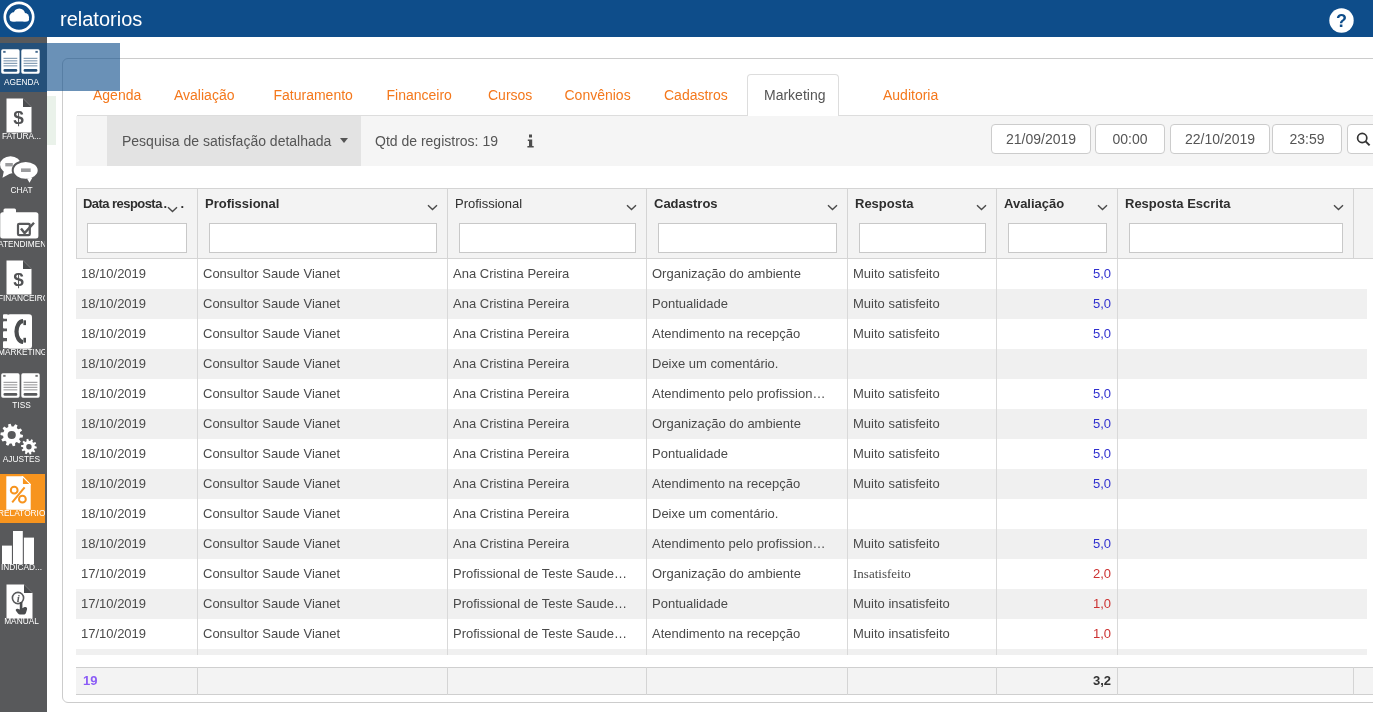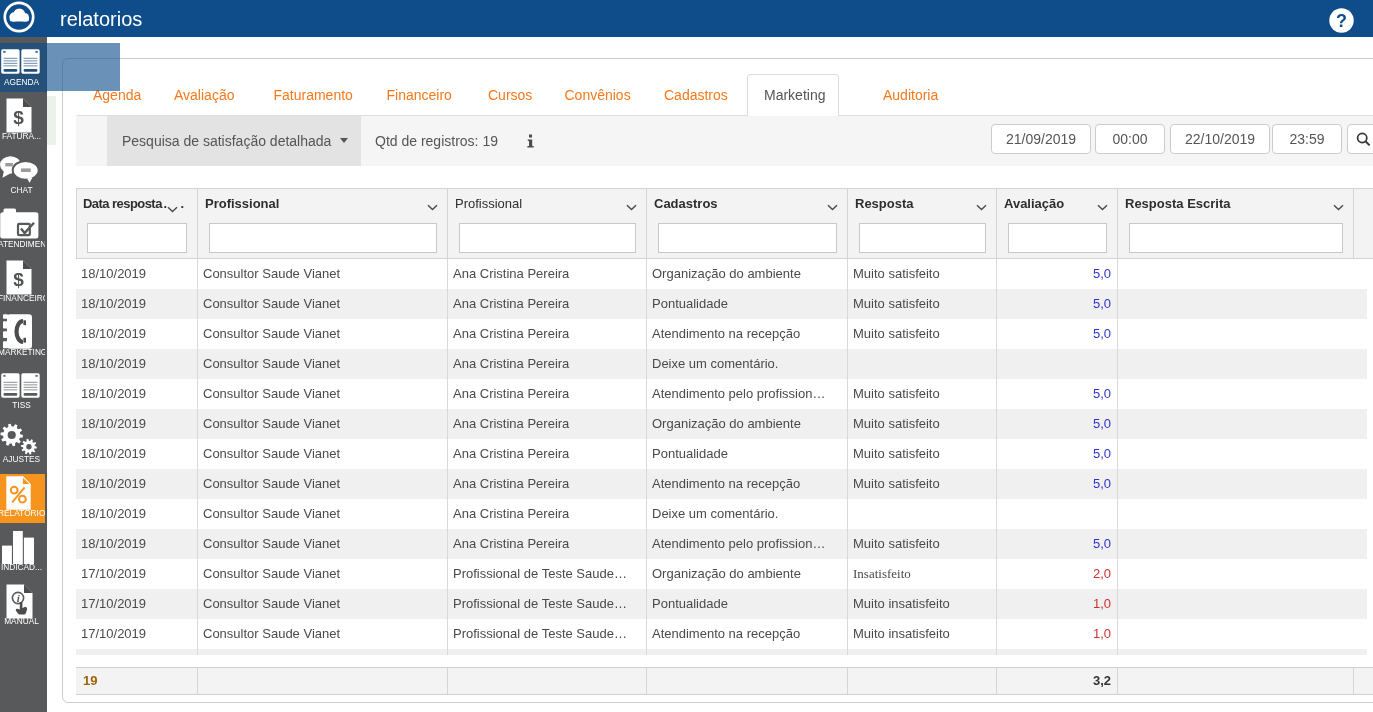--- a/index.html
+++ b/index.html
@@ -326,15 +326,15 @@
 </div>
 </div>
 <div class="abs" style="left:76px;top:667px;width:1302px;height:28px;background:#f3f3f3;border-top:1px solid #cfcfcf;border-bottom:1px solid #cfcfcf;"></div>
 <div class="abs" style="left:76px;top:667px;width:122px;height:28px;border-right:1px solid #d4d4d4;"></div>
 <div class="abs" style="left:198px;top:667px;width:250px;height:28px;border-right:1px solid #d4d4d4;"></div>
 <div class="abs" style="left:448px;top:667px;width:199px;height:28px;border-right:1px solid #d4d4d4;"></div>
 <div class="abs" style="left:647px;top:667px;width:201px;height:28px;border-right:1px solid #d4d4d4;"></div>
 <div class="abs" style="left:848px;top:667px;width:149px;height:28px;border-right:1px solid #d4d4d4;"></div>
 <div class="abs" style="left:997px;top:667px;width:121px;height:28px;border-right:1px solid #d4d4d4;"></div>
 <div class="abs" style="left:1118px;top:667px;width:236px;height:28px;border-right:1px solid #d4d4d4;"></div>
-<div class="abs" style="left:83px;top:667px;height:28px;line-height:28px;font-size:13px;font-weight:bold;color:#a16207;">19</div>
+<div class="abs" style="left:83px;top:667px;height:28px;line-height:28px;font-size:13px;font-weight:bold;color:#8b5cf6;">19</div>
 <div class="abs" style="left:997px;top:667px;width:114px;height:28px;line-height:28px;font-size:13px;font-weight:bold;color:#333;text-align:right;">3,2</div>
 <div class="abs" style="left:47px;top:96px;width:8.5px;height:49px;background:#eaf2ea;"></div>
 <div class="abs" style="left:47px;top:43px;width:72.5px;height:47.5px;background:rgba(14,77,138,0.62);z-index:60;"></div>
 </body></html>

